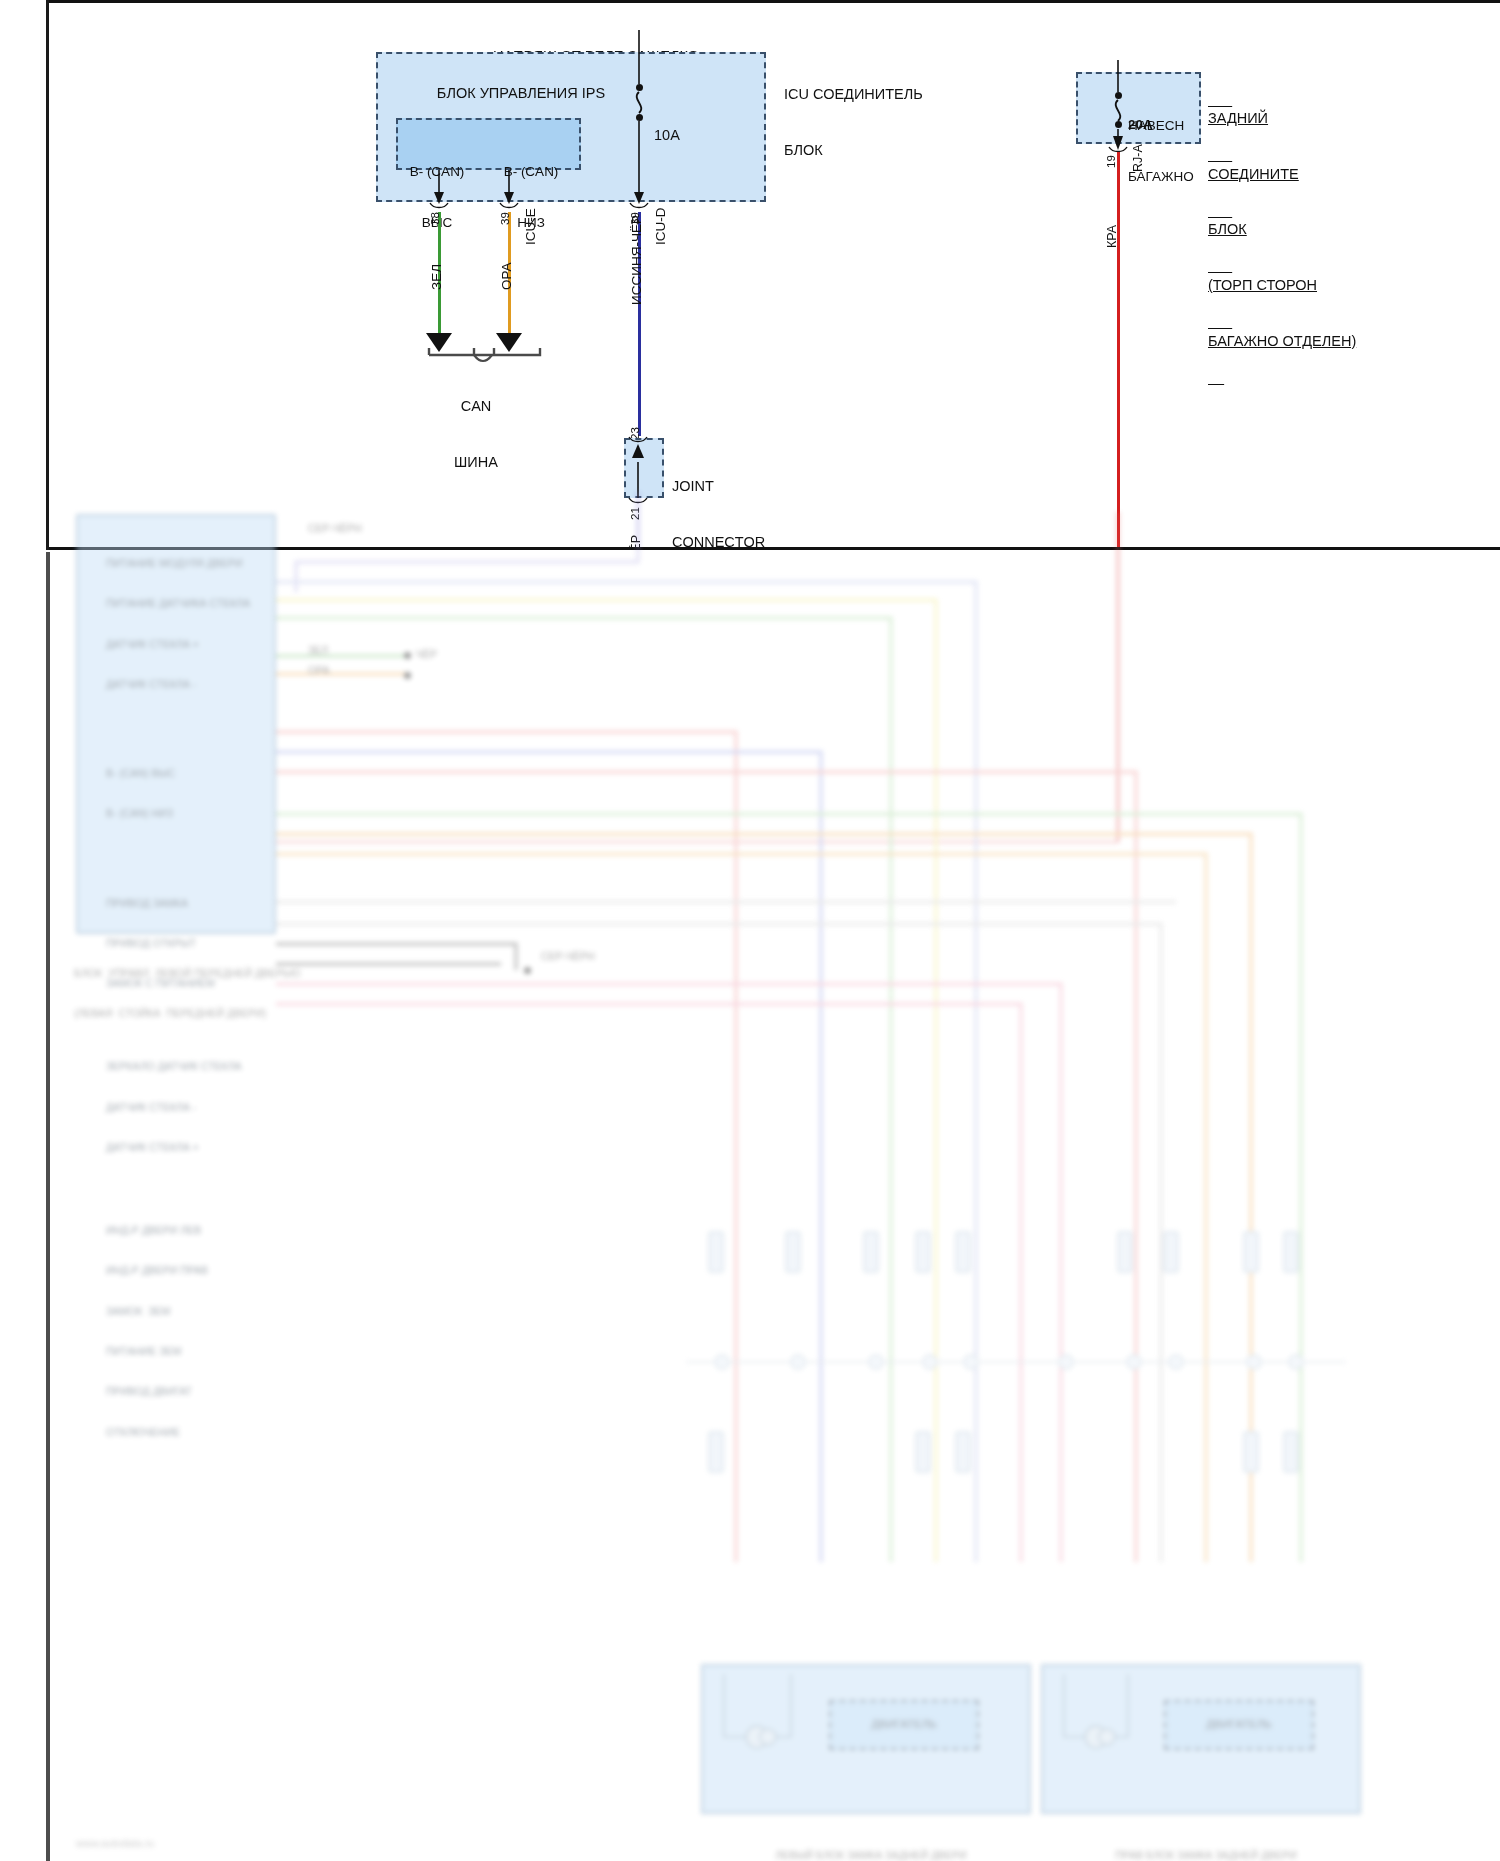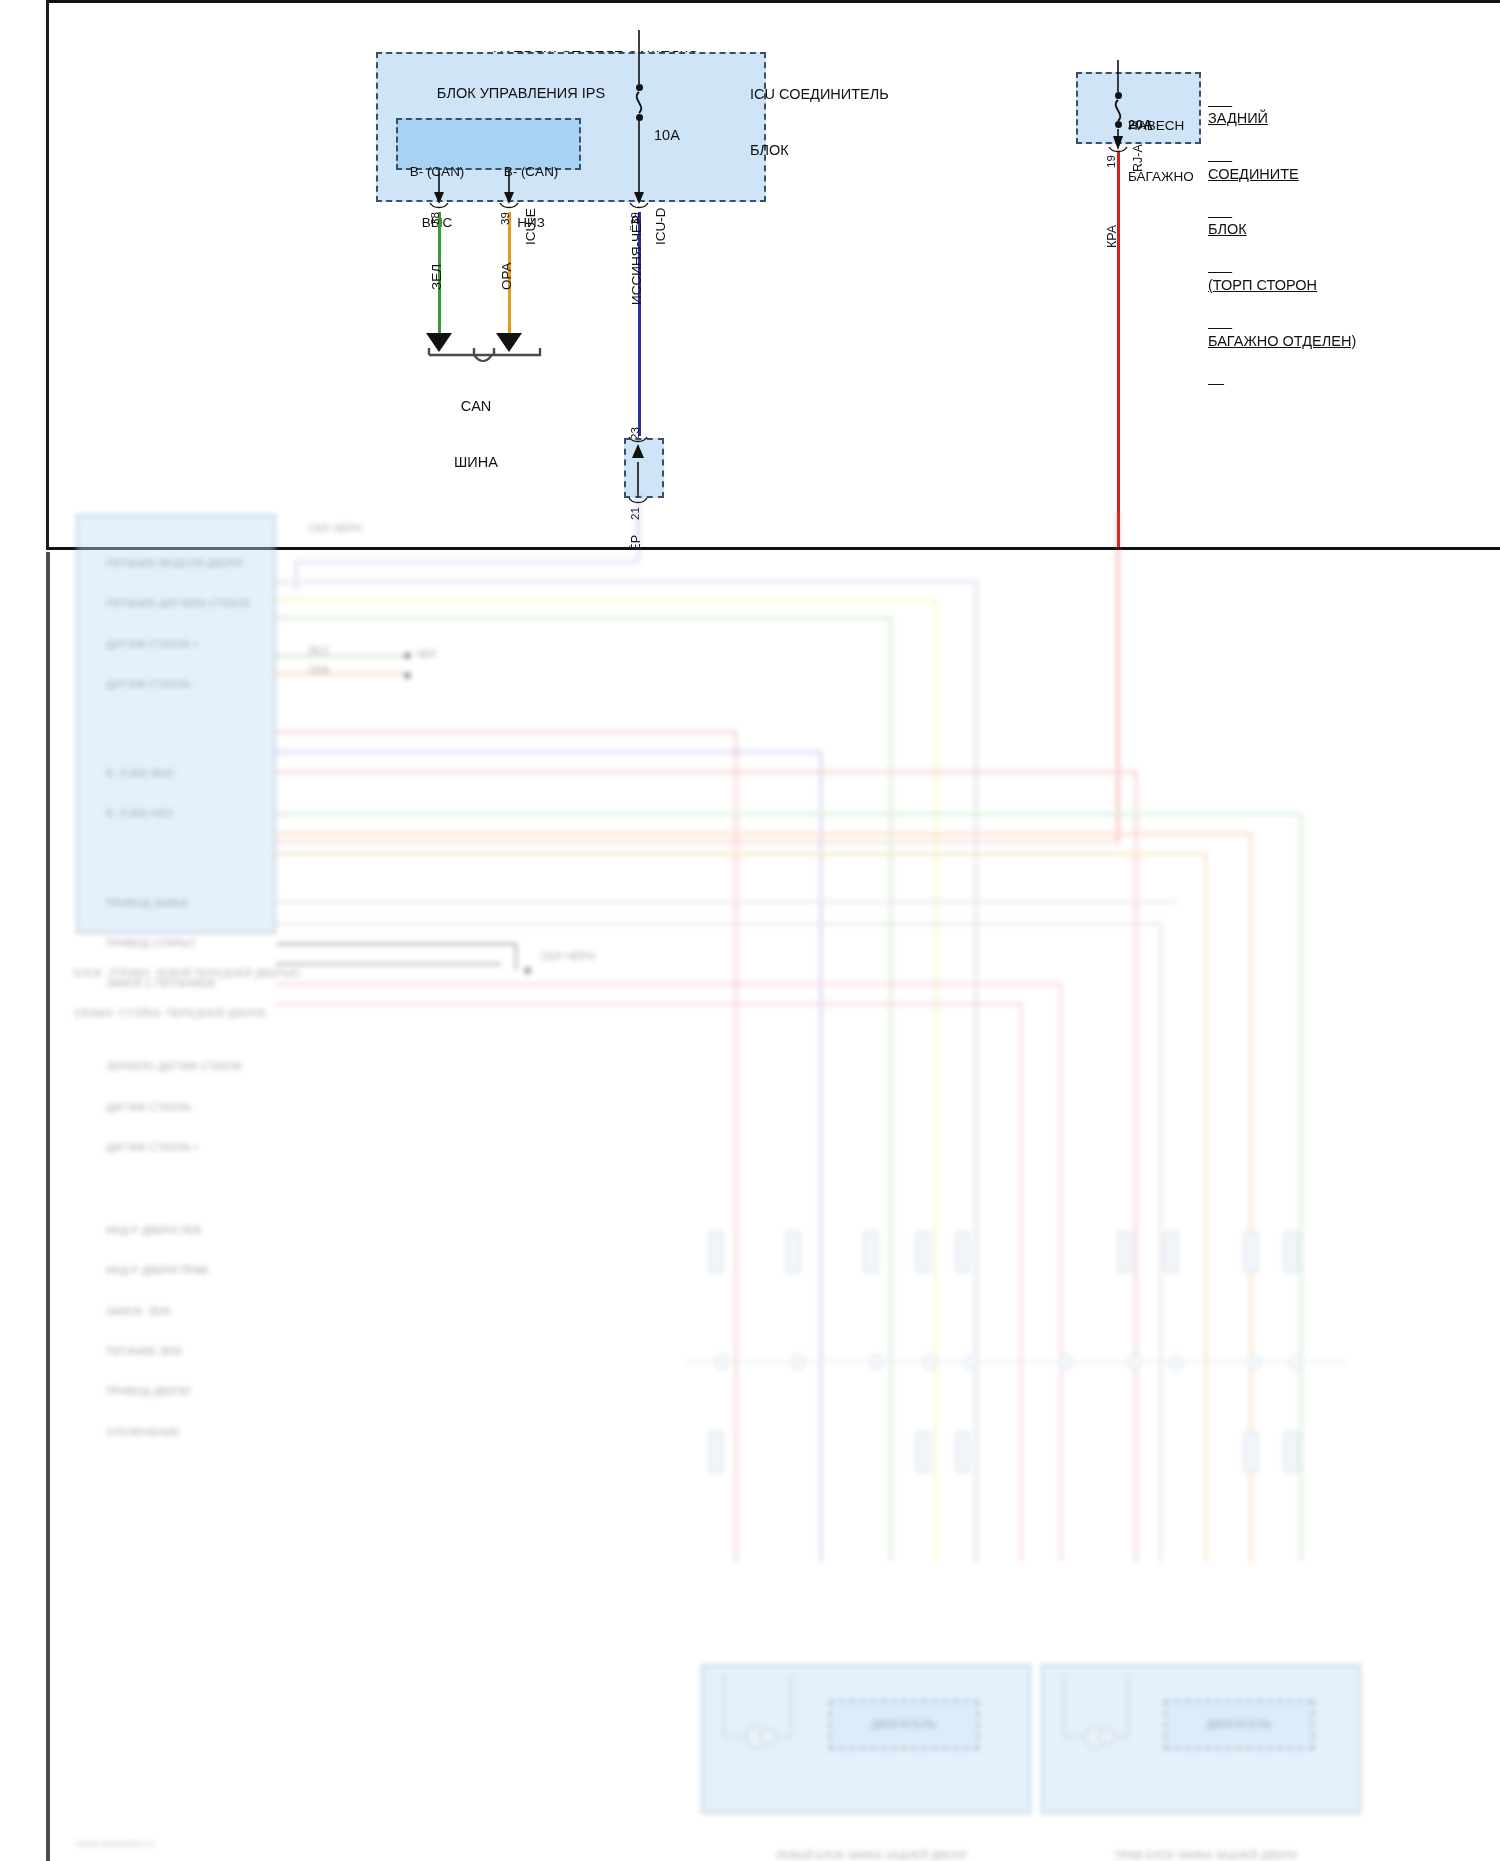--- a/index.html
+++ b/index.html
@@ -76,21 +76,21 @@
 
       <path d="M384,203 a10,8 0 0,0 18,0" stroke="#111" stroke-width="1.4" fill="none"></path>
       <path d="M454,203 a10,8 0 0,0 18,0" stroke="#111" stroke-width="1.4" fill="none"></path>
       <path d="M584,203 a10,8 0 0,0 18,0" stroke="#111" stroke-width="1.4" fill="none"></path>
     </svg>
     <div class="dot" style="left:589.5px;top:84px;"></div>
     <div class="dot" style="left:589.5px;top:114px;"></div>
 
     <div class="lbl f14" style="left:608px;top:126px;">10A</div>
 
-    <div class="lbl f14" style="left:704px;top:48px;">
+    <div class="lbl f14" style="left:738px;top:48px;">
       <div>ICU СОЕДИНИТЕЛЬ</div>
       <div>БЛОК</div>
     </div>
 
     <div class="vw" style="left:392px;top:212px;height:125px;background:#3a9a35;"></div>
     <div class="rot f11" style="left:384px;top:225px;">38</div>
     <div class="rot f13" style="left:384px;top:290px;">ЗЕЛ</div>
 
     <div class="vw" style="left:462px;top:212px;height:125px;background:#e09b20;"></div>
     <div class="rot f11" style="left:454px;top:225px;">39</div>
@@ -118,20 +118,27 @@
     <div class="blk" style="left:578px;top:438px;width:40px;height:60px;"></div>
     <svg style="left:0;top:0;width:1500px;height:550px;">
       <path d="M583,437 a10,8 0 0,0 18,0" stroke="#111" stroke-width="1.4" fill="none"></path>
       <path d="M592,498 L592,462" stroke="#111" stroke-width="1.6" fill="none"></path>
       <polygon points="592,444 586,458 598,458" fill="#111"></polygon>
       <path d="M583,498 a10,8 0 0,0 18,0" stroke="#111" stroke-width="1.4" fill="none"></path>
     </svg>
     <div class="rot f11" style="left:584px;top:520px;">21</div>
     <div class="rot f12" style="left:584px;top:560px;">ЧЁР</div>
 
+    <div class="lbl f14" style="left:626px;top:440px;">
+      <div>JOINT</div>
+      <div>CONNECTOR</div>
+      
+      
+      
+    </div>
 
     <div class="lbl-c f14" style="left:980px;top:36px;width:180px;">
       <div>НАПРЯЖ</div>
       <div>ОТ АККУМ</div>
     </div>
     <div class="blk" style="left:1030px;top:72px;width:125px;height:72px;"></div>
     <svg style="left:0;top:0;width:1500px;height:550px;">
       <path d="M1072,60 L1072,92" stroke="#111" stroke-width="1.6" fill="none"></path>
       <path d="M1072,100 C1064,107 1080,114 1072,121" stroke="#111" stroke-width="1.8" fill="none"></path>
       <path d="M1072,129 L1072,140" stroke="#111" stroke-width="1.6" fill="none"></path>

